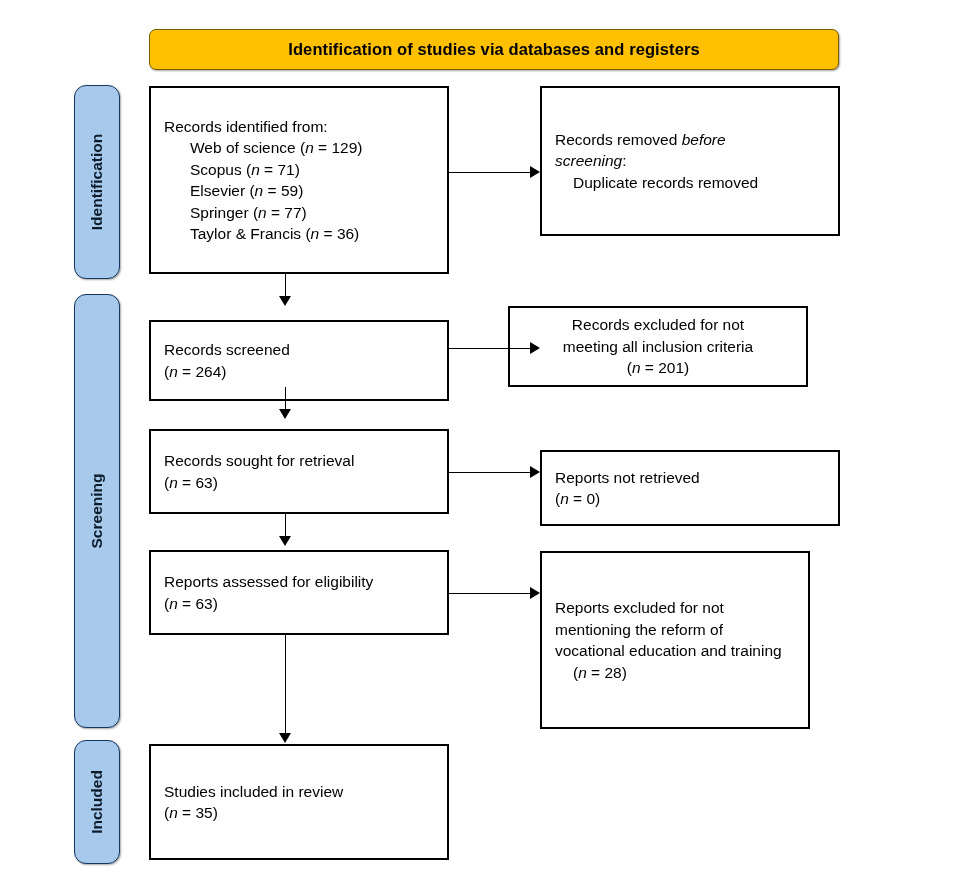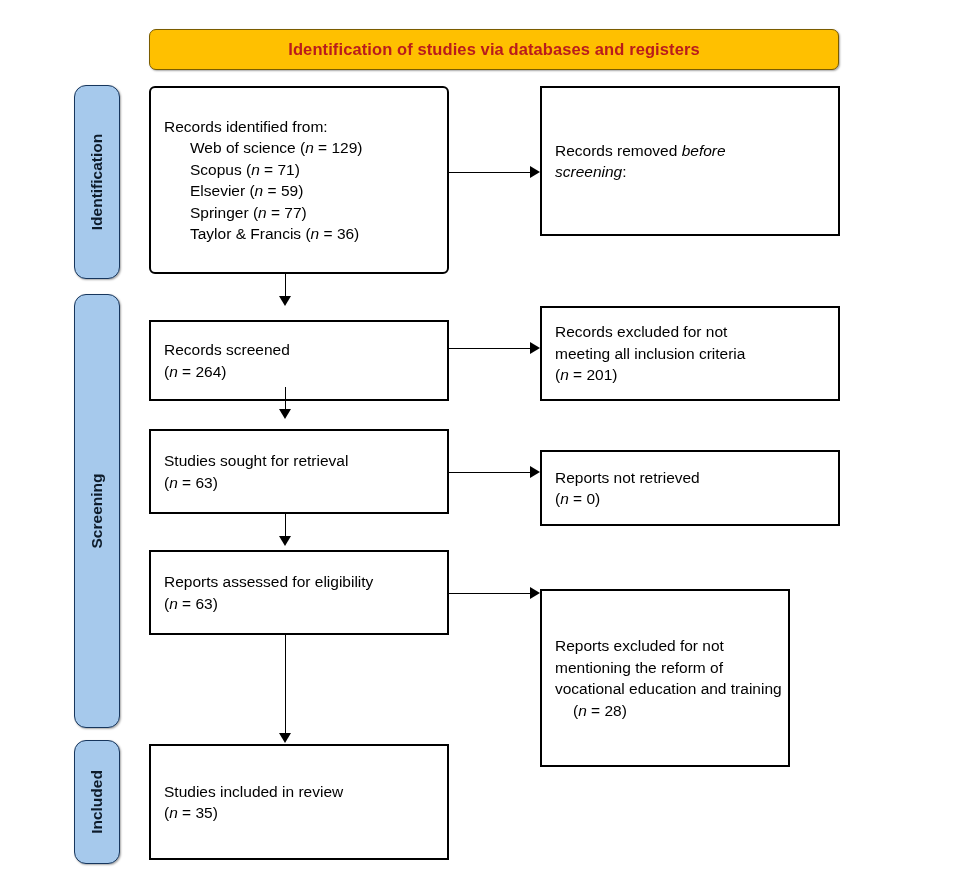--- a/index.html
+++ b/index.html
@@ -28,21 +28,21 @@
     box-sizing: border-box;
     background: #FFC000;
     border: 1px solid #7a5c00;
     border-radius: 7px;
     display: flex;
     align-items: center;
     justify-content: center;
     font-weight: bold;
     font-size: 16.5px;
     letter-spacing: .1px;
-    color: #b91c1c;
+    color: #000000;
     box-shadow: 1px 1px 2px rgba(0,0,0,.35);
   }
 
   
   .rail {
     position: absolute;
     box-sizing: border-box;
     background: #A6C9EC;
     border: 1.6px solid #17365D;
     border-radius: 12px;
@@ -120,79 +120,80 @@
   </div>
 
   <div class="rail" style="left:74px; top:294px; width:46px; height:434px;">
     <span class="rail-label">Screening</span>
   </div>
 
   <div class="rail" style="left:74px; top:740px; width:46px; height:124px;">
     <span class="rail-label">Included</span>
   </div>
 
-  <div class="node" style="left:149px; top:86px; width:300px; height:188px;border-radius:6px;">
+  <div class="node" style="left:149px; top:86px; width:300px; height:188px;">
     <div class="line">Records identified from:</div>
     <div class="line indent">Web of science (<i class="it">n</i> = 129)</div>
     <div class="line indent">Scopus (<i class="it">n</i> = 71)</div>
     <div class="line indent">Elsevier (<i class="it">n</i> = 59)</div>
     <div class="line indent">Springer (<i class="it">n</i> = 77)</div>
     <div class="line indent">Taylor &amp; Francis (<i class="it">n</i> = 36)</div>
   </div>
 
   <div class="node" style="left:540px; top:86px; width:300px; height:150px;">
     <div class="line">Records removed <i class="it">before</i></div>
     <div class="line"><i class="it">screening</i>:</div>
+    <div class="line indent-sm">Duplicate records removed</div>
   </div>
 
   <div class="hline" style="left:449px; top:172px; width:83px;"></div>
   <div class="arrow-right" style="left:530px; top:165.5px;"></div>
 
   <div class="vline" style="left:285px; top:274px; height:29px;"></div>
   <div class="arrow-down" style="left:278.5px; top:296px;"></div>
 
   <div class="node" style="left:149px; top:306px; width:300px; height:81px;margin-top:14px;">
     <div class="line">Records screened</div>
     <div class="line">(<i class="it">n</i> = 264)</div>
   </div>
 
-  <div class="node" style="left:540px; top:306px; width:300px; height:95px;">
+  <div class="node" style="left:508px; top:306px; width:300px; height:81px;align-items:center;">
     <div class="line">Records excluded for not</div>
     <div class="line">meeting all inclusion criteria</div>
     <div class="line">(<i class="it">n</i> = 201)</div>
   </div>
 
   <div class="hline" style="left:449px; top:348px; width:83px;"></div>
   <div class="arrow-right" style="left:530px; top:341.5px;"></div>
 
   <div class="vline" style="left:285px; top:387px; height:29px;"></div>
   <div class="arrow-down" style="left:278.5px; top:409px;"></div>
 
   <div class="node" style="left:149px; top:429px; width:300px; height:85px;">
-    <div class="line">Studies sought for retrieval</div>
+    <div class="line">Records sought for retrieval</div>
     <div class="line">(<i class="it">n</i> = 63)</div>
   </div>
 
   <div class="node" style="left:540px; top:434px; width:300px; height:76px;margin-top:16px;">
     <div class="line">Reports not retrieved</div>
     <div class="line">(<i class="it">n</i> = 0)</div>
   </div>
 
   <div class="hline" style="left:449px; top:472px; width:83px;"></div>
   <div class="arrow-right" style="left:530px; top:465.5px;"></div>
 
   <div class="vline" style="left:285px; top:514px; height:29px;"></div>
   <div class="arrow-down" style="left:278.5px; top:536px;"></div>
 
   <div class="node" style="left:149px; top:550px; width:300px; height:85px;">
     <div class="line">Reports assessed for eligibility</div>
     <div class="line">(<i class="it">n</i> = 63)</div>
   </div>
 
-  <div class="node" style="left:540px; top:551px; width:250px; height:178px;margin-top:38px;">
+  <div class="node" style="left:540px; top:551px; width:270px; height:178px;">
     <div class="line">Reports excluded for not</div>
     <div class="line">mentioning the reform of</div>
     <div class="line">vocational education and training</div>
     <div class="line indent-sm">(<i class="it">n</i> = 28)</div>
   </div>
 
   <div class="hline" style="left:449px; top:593px; width:83px;"></div>
   <div class="arrow-right" style="left:530px; top:586.5px;"></div>
 
   <div class="vline" style="left:285px; top:635px; height:104px;"></div>

